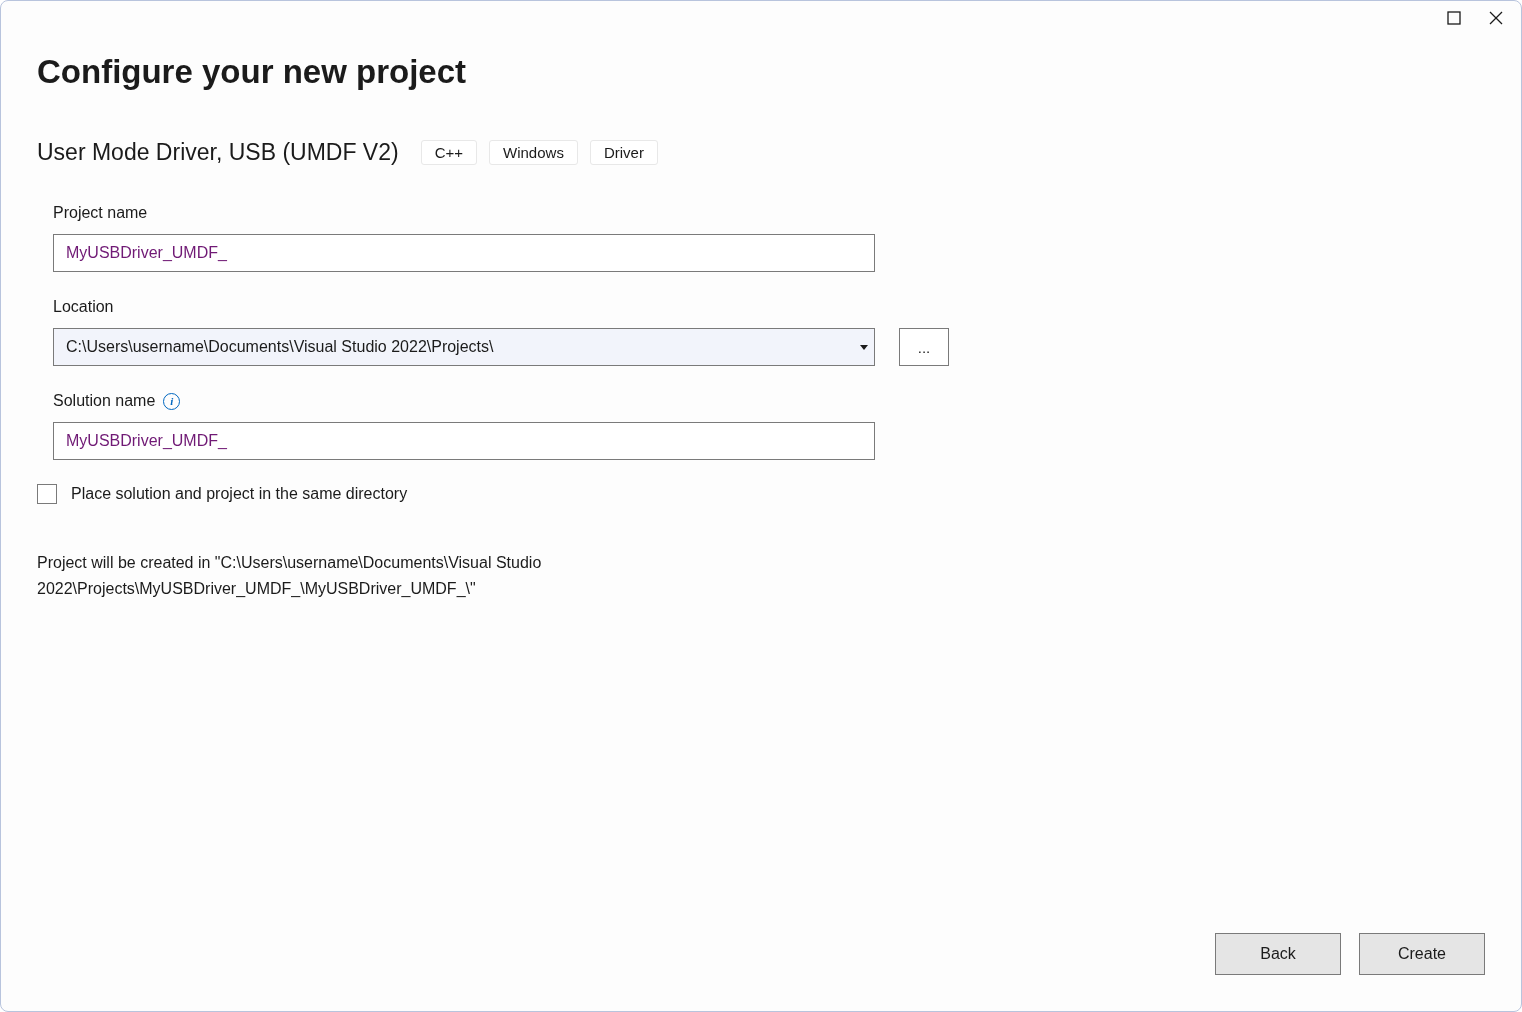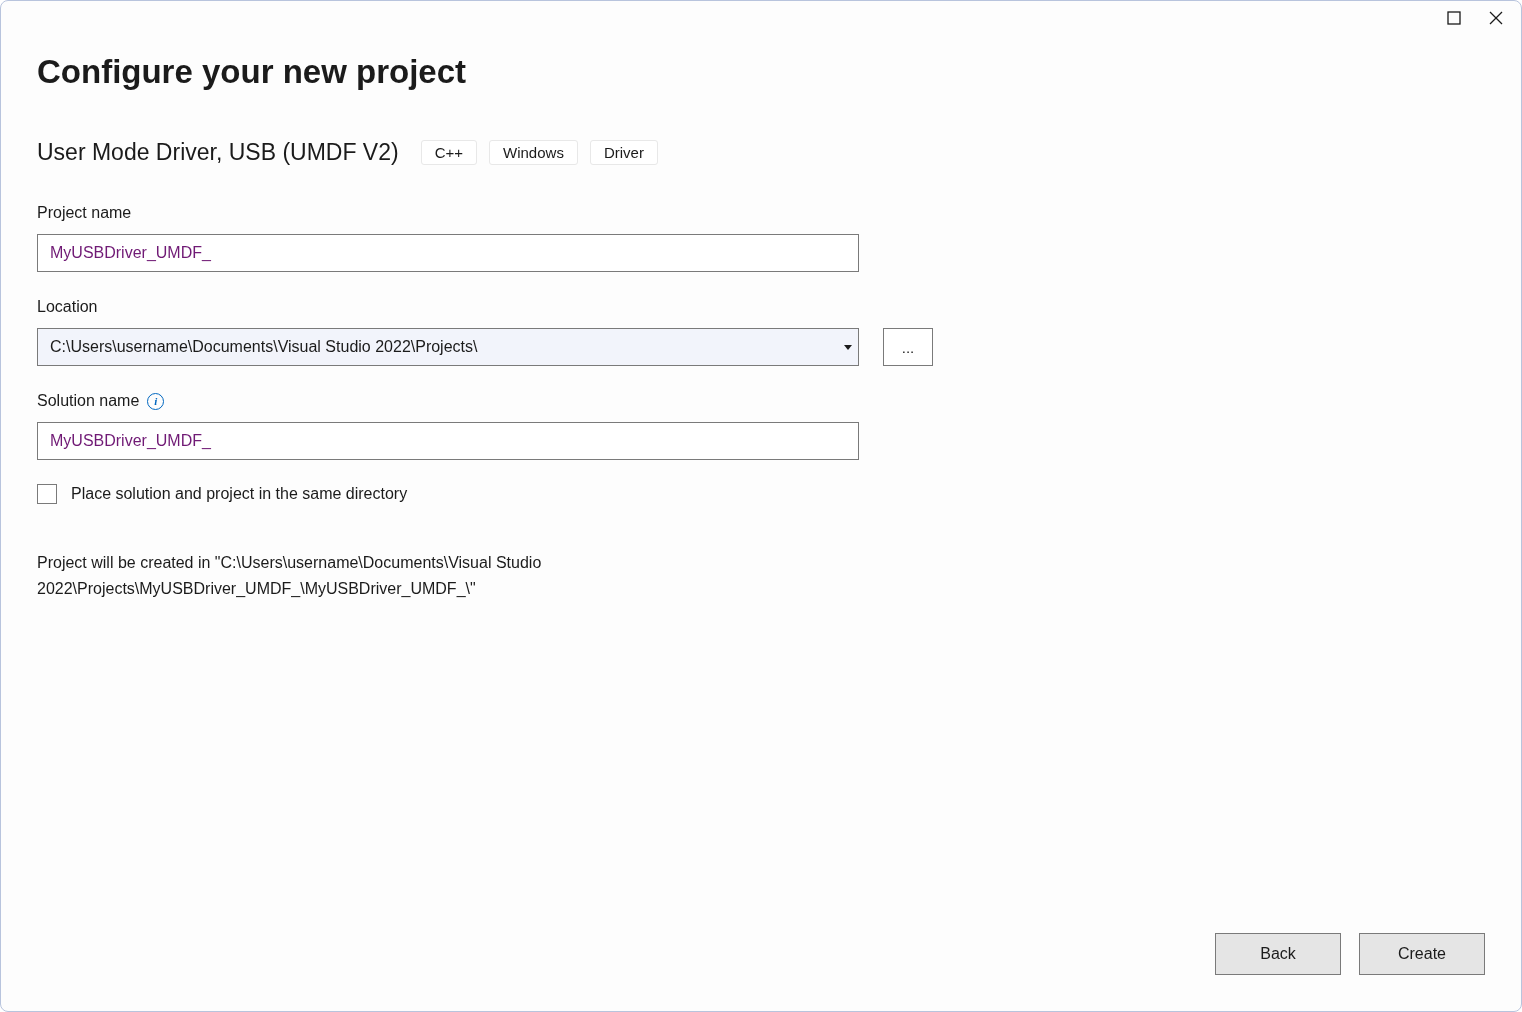--- a/index.html
+++ b/index.html
@@ -66,20 +66,21 @@
     .tag {
       font-size: 15px;
       color: #1b1b1b;
       background: #ffffff;
       border: 1px solid #e8e8e8;
       border-radius: 3px;
       padding: 3px 13px;
     }
     .form-group {
       margin-bottom: 26px;
+      margin-left: 16px;
     }
     .form-label {
       display: flex;
       align-items: center;
       gap: 8px;
       font-size: 16px;
       color: #1b1b1b;
       margin-bottom: 12px;
     }
     .info-icon-wrap {

